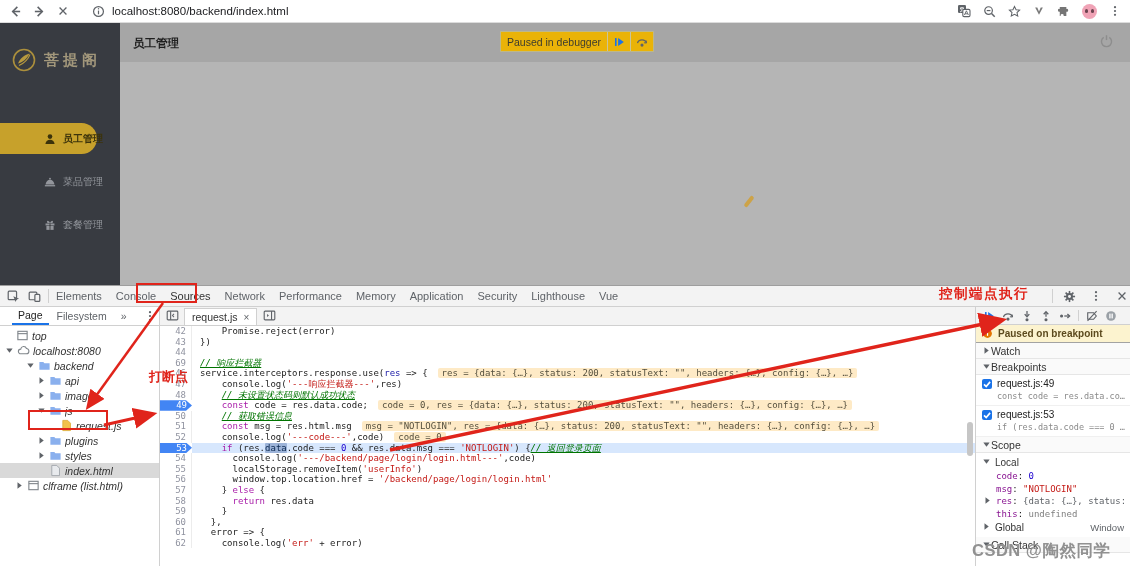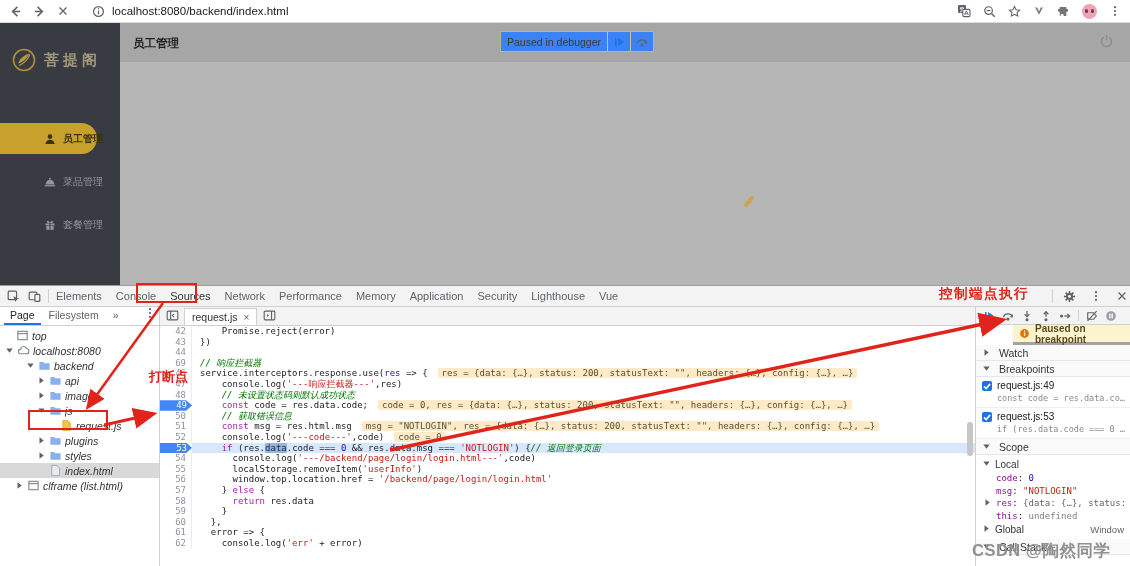--- a/index.html
+++ b/index.html
@@ -23,21 +23,21 @@
   .avatar::before{left:3px;} .avatar::after{right:3px;}
 
   
   .page{position:absolute;top:22px;left:0;width:1130px;height:263px;background:#b5b5b5;}
   .page-header{position:absolute;left:120px;top:0;right:0;height:40px;background:#a6a6a6;}
   .page-title{position:absolute;left:13px;top:14px;font-size:11.5px;font-weight:bold;color:#1f1f1f;}
   .power{position:absolute;right:16px;top:12px;width:15px;height:15px;cursor:pointer;}
   .page-body{position:absolute;left:120px;top:40px;right:0;bottom:0;background:#b5b5b5;}
   .cursor-mark{position:absolute;left:627px;top:133px;width:4px;height:13px;background:#cfa13c;
                border-radius:2px;transform:rotate(38deg);opacity:.9;}
-  .debug-banner{position:absolute;left:500px;top:9px;height:19px;background:#3b82f6;border:1px solid #bdb88a;
+  .debug-banner{position:absolute;left:500px;top:9px;height:19px;background:#eab308;border:1px solid #bdb88a;
                 display:flex;align-items:center;font-size:10.5px;color:#3c3c30;z-index:3;}
   .debug-banner .txt{padding:0 6px;}
   .banner-btn{height:100%;display:flex;align-items:center;padding:0 5px;border-left:1px solid #c9c49a;cursor:pointer;}
   .banner-btn .ic{width:12px;height:12px;}
 
   
   .sidebar{position:absolute;left:0;top:0;width:120px;height:336px;background:#383b41;}
   .logo{position:absolute;top:26px;left:12px;display:flex;align-items:center;gap:8px;}
   .logo .ic{width:24px;height:24px;}
   .logo-text{font-size:15px;font-weight:bold;color:#a2977b;letter-spacing:4px;}
@@ -57,22 +57,22 @@
   .dt-left-icons{display:flex;align-items:center;gap:8px;padding:0 7px;border-right:1px solid #d0d0d0;height:14px;}
   .dt-left-icons .ic{width:13px;height:13px;cursor:pointer;}
   .dt-tab{padding:0 7px;font-size:11px;color:#5f6368;cursor:pointer;white-space:nowrap;}
   .dt-tab.active{color:#333;}
   .dt-right{margin-left:auto;display:flex;align-items:center;gap:13px;padding:0 2px 0 10px;border-left:1px solid #d0d0d0;height:14px;}
   .dt-right .ic{width:13px;height:13px;cursor:pointer;}
   .dt-body{position:absolute;top:21px;left:0;right:0;bottom:0;display:flex;}
 
   
   .dt-nav{width:160px;box-sizing:border-box;border-right:1px solid #d0d0d0;display:flex;flex-direction:column;}
-  .dt-nav-tabs{height:18px;border-bottom:1px solid #d0d0d0;display:flex;align-items:flex-start;font-size:10.5px;
-               color:#5f6368;gap:2px;padding-left:4px;}
+  .dt-nav-tabs{height:18px;border-bottom:1px solid #d0d0d0;display:flex;align-items:center;font-size:10.5px;
+               color:#5f6368;gap:2px;padding-left:12px;}
   .nav-tab{padding:2px 6px;cursor:pointer;}
   .nav-tab.active{color:#222;border-bottom:2px solid #1a73e8;}
   .nav-dots{margin-left:auto;width:12px;height:12px;margin-right:3px;cursor:pointer;}
   .file-tree{flex:1;font-size:10.5px;color:#333;padding-top:2px;}
   .trow{height:15px;display:flex;align-items:center;gap:3px;cursor:pointer;white-space:nowrap;font-style:italic;}
   .trow.sel{background:#d9d9d9;}
   .trow .arrow{width:9px;height:9px;display:inline-flex;flex:none;}
   .trow .ic{width:13px;height:13px;flex:none;}
   .tlabel{overflow:hidden;text-overflow:ellipsis;}
 
@@ -87,36 +87,36 @@
   .ed-code{flex:1;background:#fff;font-family:"DejaVu Sans Mono","Liberation Mono",monospace;
            font-size:9px;line-height:10.6px;overflow:hidden;position:relative;}
   .crow{display:flex;height:10.6px;white-space:pre;}
   .gut{width:32px;flex:none;text-align:right;padding-right:5px;box-sizing:border-box;color:#9093a0;
        background:#fff;border-right:1px solid #ececec;cursor:pointer;}
   .gut.bp{background:#4285f4;color:#fff;border-right:none;
           clip-path:polygon(0 0,26px 0,32px 50%,26px 100%,0 100%);}
   .cbody{flex:1;padding-left:8px;overflow:hidden;}
   .crow.cur .cbody{background:#d7e7fd;}
   .tk-p{color:#222;} .tk-k{color:#a81ca8;} .tk-s{color:#c41a16;} .tk-n{color:#1c00cf;}
-  .tk-c{color:#007400;font-style:italic;} .tk-d{color:#1a1aa6;}
+  .tk-c{color:#007400;font-style:italic;text-decoration:underline;} .tk-d{color:#1a1aa6;}
   .tk-sel{background:#9cb3d8;color:#0b2850;border-radius:1px;}
   .hint{margin-left:10px;background:#feeac6;color:#55503e;padding:0 4px;border-radius:2px;}
   .ed-scroll{position:absolute;right:2px;top:96px;width:6px;height:34px;background:#c6c6c6;border-radius:3px;cursor:pointer;}
 
   
   .dt-debug{width:155px;box-sizing:border-box;border-left:1px solid #d0d0d0;display:flex;flex-direction:column;
             font-size:10.5px;background:#fff;}
   .dbg-controls{height:17px;background:#f3f3f3;border-bottom:1px solid #d0d0d0;display:flex;align-items:center;
                 gap:7px;padding:0 7px;}
   .dbg-controls .ic{width:12px;height:12px;cursor:pointer;}
   .dbg-sep{width:1px;height:11px;background:#d0d0d0;}
   .dbg-paused{height:17px;background:#fcf3cf;display:flex;align-items:center;gap:5px;padding:0 6px;
-              font-size:10px;font-weight:bold;color:#5c4a1e;border-bottom:3px solid #a3a3a3;margin-left:37px;}
+              font-size:10px;font-weight:bold;color:#5c4a1e;border-bottom:1px solid #a3a3a3;}
   .dbg-paused .ic{width:11px;height:11px;flex:none;}
-  .sec-head{height:15px;display:flex;align-items:center;gap:8px;padding:0 6px;border-bottom:1px solid #e6e6e6;
+  .sec-head{height:15px;display:flex;align-items:center;gap:0;padding:0 6px;border-bottom:1px solid #e6e6e6;
             background:#fafafa;cursor:pointer;color:#333;}
   .sec-head .arrow{width:9px;height:9px;display:inline-flex;}
   .bp-entry{padding:3px 4px 4px 6px;border-bottom:1px solid #f0f0f0;cursor:pointer;}
   .bp-top{display:flex;align-items:center;gap:5px;font-size:10px;color:#222;}
   .cb{width:10px;height:10px;background:#1a73e8;border-radius:2px;display:inline-flex;flex:none;cursor:pointer;}
   .bp-snip{font-family:"DejaVu Sans Mono",monospace;font-size:8.5px;color:#8a8a8a;padding:2px 0 0 15px;
            white-space:nowrap;overflow:hidden;}
   .scope-body{padding:2px 0 2px 0;font-family:"DejaVu Sans Mono",monospace;font-size:9px;}
   .sc-head{display:flex;align-items:center;gap:4px;padding:2px 6px;font-family:"Liberation Sans",sans-serif;
            font-size:10px;color:#333;cursor:pointer;}

